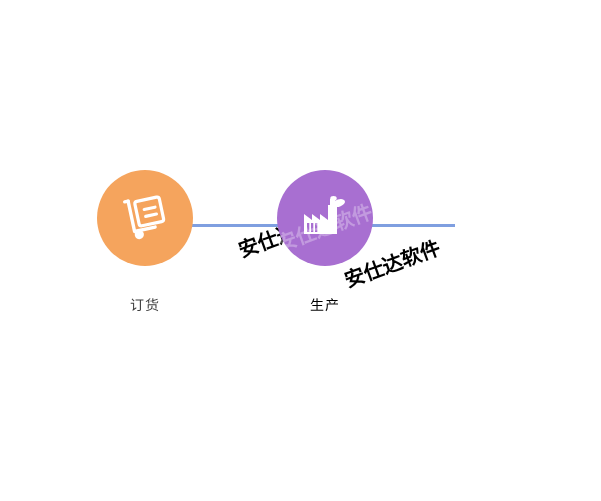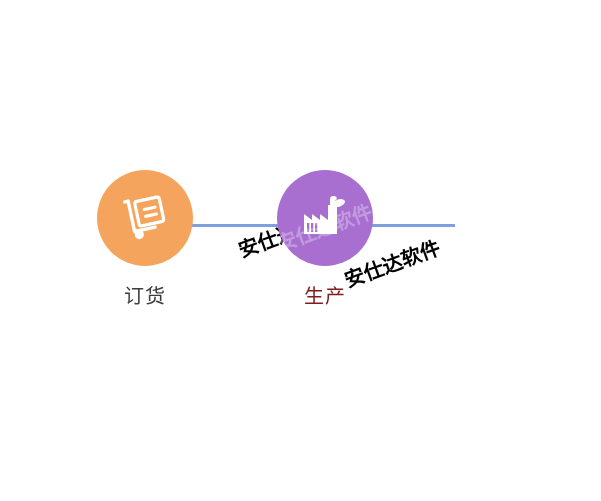--- a/index.html
+++ b/index.html
@@ -52,22 +52,22 @@
     border-radius: 50%;
     margin: 0 auto;
     display: flex;
     align-items: center;
     justify-content: center;
     position: relative;
   }
   .circle svg { display: block; }
 
   .node-label {
-    margin-top: 20px;
-    font-size: 20px;
+    margin-top: 32px;
+    font-size: 14px;
     line-height: 1;
     color: #3c3c3c;
     font-family: "DejaVu Sans", "Liberation Sans", sans-serif;
     letter-spacing: 1px;
     white-space: nowrap;
   }
 
   
   .watermark {
     position: absolute;
@@ -146,21 +146,21 @@
         <rect x="31" y="7" width="5" height="8" fill="#ffffff"></rect>
 
         <ellipse cx="40" cy="11" rx="6.2" ry="3.6" fill="#ffffff" transform="rotate(-18 40 11)"></ellipse>
         <ellipse cx="34.5" cy="6.5" rx="3.2" ry="2.4" fill="#ffffff"></ellipse>
 
         <rect x="8" y="31" width="2.3" height="9" fill="#a86fd1"></rect>
         <rect x="12" y="31" width="2.3" height="9" fill="#a86fd1"></rect>
         <rect x="16" y="31" width="2.3" height="9" fill="#a86fd1"></rect>
       </svg>
     </div>
-    <div class="node-label" style="color: #7f1d1d;">生产</div>
+    <div class="node-label" style="color: #000000;">生产</div>
   </div>
 
 
   <div class="watermark wm-light wm-c">安仕达软件</div>
 
   <div class="watermark wm-dark wm-a">安仕达软件</div>
 
   <div class="watermark wm-dark wm-b">安仕达软件</div>
 
 </div>

